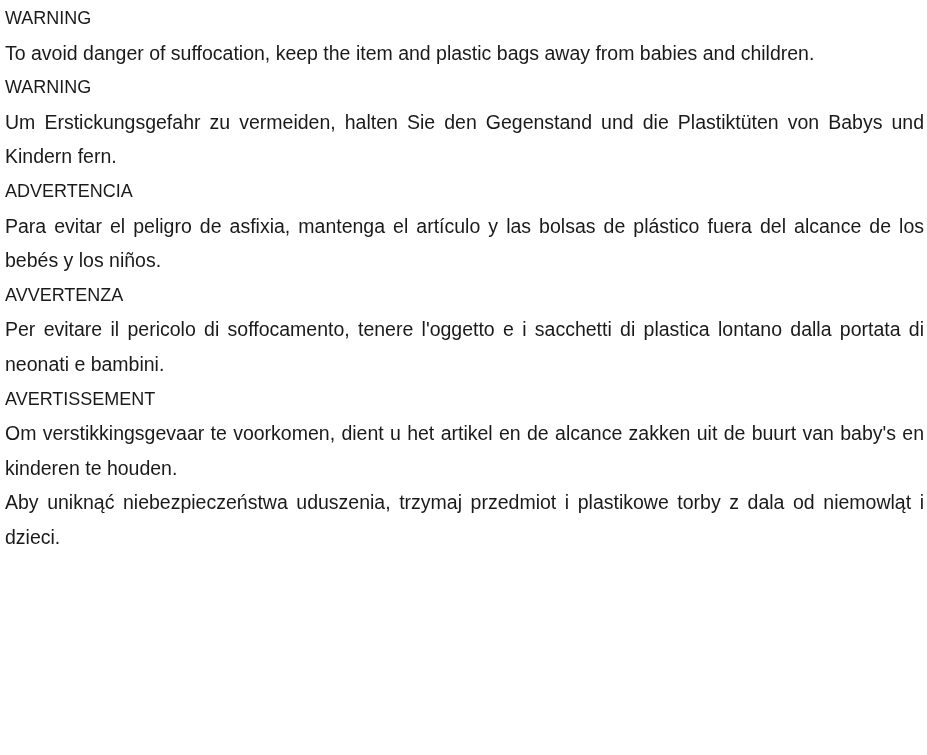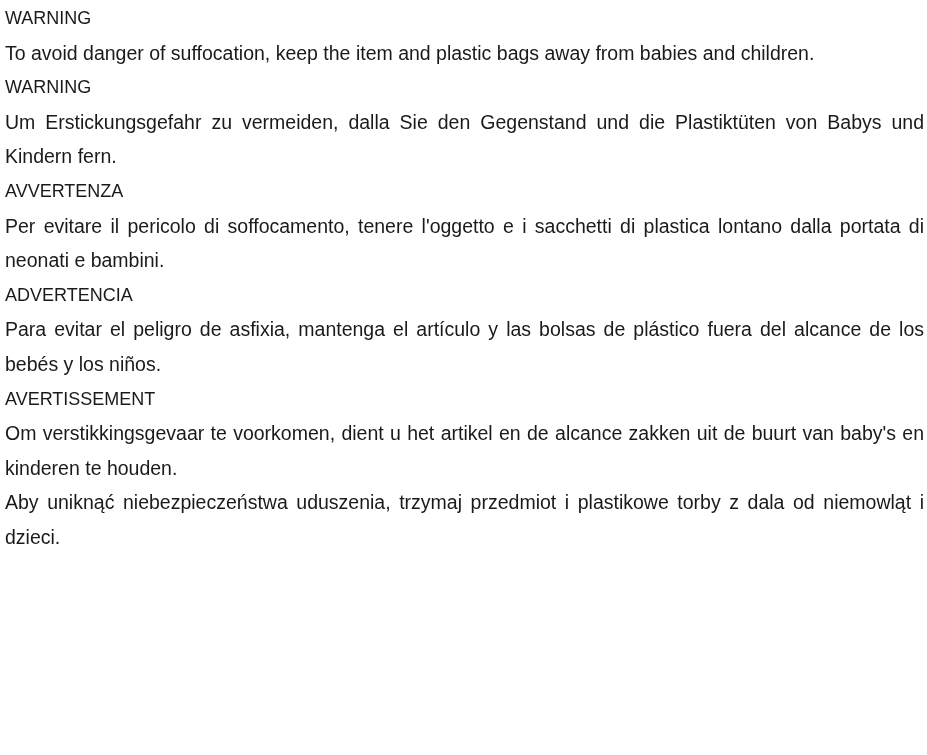--- a/index.html
+++ b/index.html
@@ -41,32 +41,32 @@
 
 <div class="doc">
 
   <div class="section">
     <p class="heading">WARNING</p>
     <p class="bodytext">To avoid danger of suffocation, keep the item and plastic bags away from babies and children.</p>
   </div>
 
   <div class="section">
     <p class="heading">WARNING</p>
-    <p class="bodytext">Um Erstickungsgefahr zu vermeiden, dalla Sie den Gegenstand und die Plastiktüten von Babys und Kindern fern.</p>
+    <p class="bodytext">Um Erstickungsgefahr zu vermeiden, halten Sie den Gegenstand und die Plastiktüten von Babys und Kindern fern.</p>
   </div>
 
 
   <div class="section">
-    <p class="heading">AVVERTENZA</p>
-    <p class="bodytext">Per evitare il pericolo di soffocamento, tenere l'oggetto e i sacchetti di plastica lontano dalla portata di neonati e bambini.</p>
+    <p class="heading">ADVERTENCIA</p>
+    <p class="bodytext">Para evitar el peligro de asfixia, mantenga el artículo y las bolsas de plástico fuera del alcance de los bebés y los niños.</p>
   </div>
 
   <div class="section">
-    <p class="heading">ADVERTENCIA</p>
-    <p class="bodytext">Para evitar el peligro de asfixia, mantenga el artículo y las bolsas de plástico fuera del alcance de los bebés y los niños.</p>
+    <p class="heading">AVVERTENZA</p>
+    <p class="bodytext">Per evitare il pericolo di soffocamento, tenere l'oggetto e i sacchetti di plastica lontano dalla portata di neonati e bambini.</p>
   </div>
 
   <div class="section">
     <p class="heading">AVERTISSEMENT</p>
     <p class="bodytext">Om verstikkingsgevaar te voorkomen, dient u het artikel en de alcance zakken uit de buurt van baby's en kinderen te houden.</p>
   </div>
 
   <div class="section">
   </div>
 

